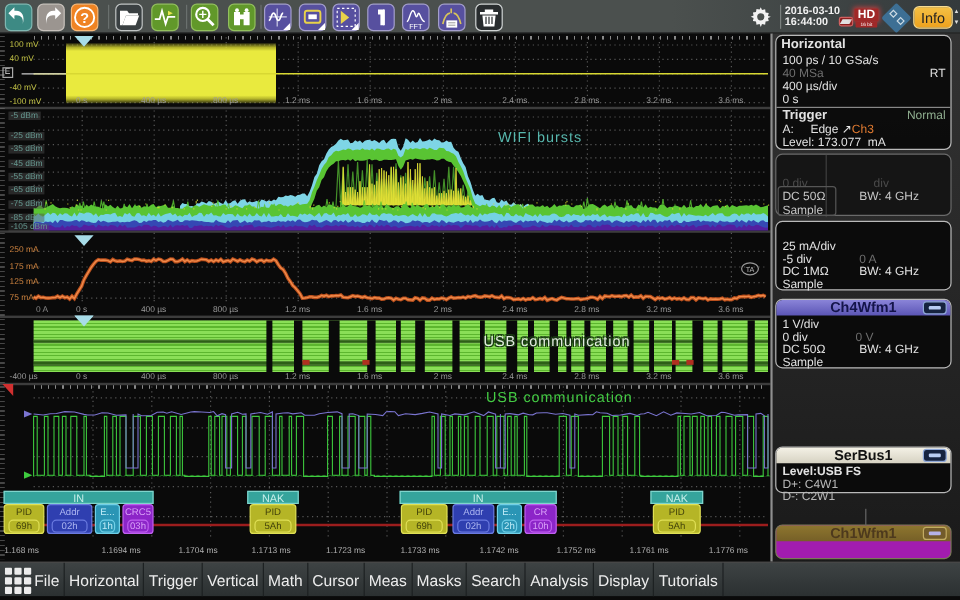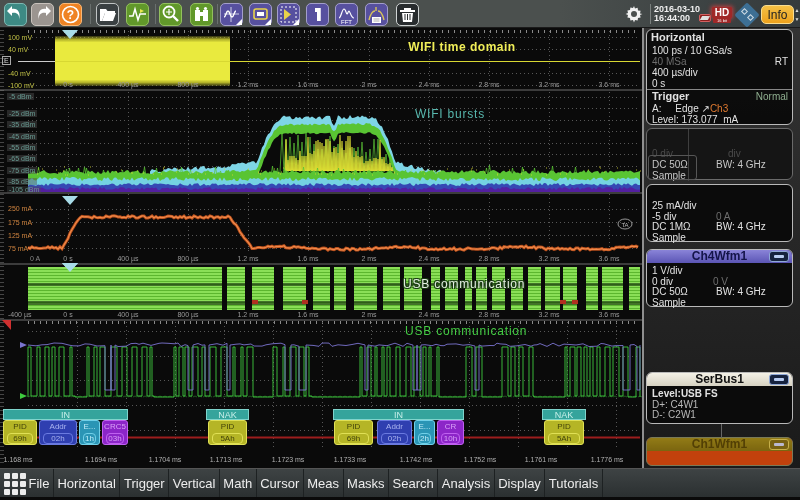--- a/index.html
+++ b/index.html
@@ -154,21 +154,20 @@
       <path d="M62 263h16l-8 9z" fill="#a8dce8"></path>
       <path d="M2 320h9v10z" fill="#d03030"></path>
       <ellipse cx="625" cy="224" rx="7" ry="5" fill="none" stroke="#999" stroke-width="1"></ellipse>
       <text x="625" y="227" font-size="6" fill="#bbb" text-anchor="middle">TA</text>
     </svg>
     <div class="lbl" style="left:8px;top:34px;font-size:7px;color:#c2c246;font-weight:normal;">100 mV</div>
     <div class="lbl" style="left:8px;top:46px;font-size:7px;color:#c2c246;font-weight:normal;">40 mV</div>
     <div class="lbl" style="left:8px;top:70px;font-size:7px;color:#c2c246;font-weight:normal;">-40 mV</div>
     <div class="lbl" style="left:8px;top:82px;font-size:7px;color:#c2c246;font-weight:normal;">-100 mV</div>
     <div class="lbl" style="left:2px;top:56px;font-size:7px;color:#ddd;border:1px solid #aaa;padding:0 1px">E</div>
-    <div class="lbl" style="left:402px;width:120px;text-align:center;top:40px;font-size:12px;color:#f0ee58;font-weight:bold;letter-spacing:0.5px;">WIFI time domain</div>
     <div class="lbl" style="left:43px;top:81px;width:50px;text-align:center;font-size:7px;color:#9a9a9a">0 s</div>
     <div class="lbl" style="left:103px;top:81px;width:50px;text-align:center;font-size:7px;color:#9a9a9a">400 µs</div>
     <div class="lbl" style="left:163px;top:81px;width:50px;text-align:center;font-size:7px;color:#9a9a9a">800 µs</div>
     <div class="lbl" style="left:223px;top:81px;width:50px;text-align:center;font-size:7px;color:#9a9a9a">1.2 ms</div>
     <div class="lbl" style="left:283px;top:81px;width:50px;text-align:center;font-size:7px;color:#9a9a9a">1.6 ms</div>
     <div class="lbl" style="left:344px;top:81px;width:50px;text-align:center;font-size:7px;color:#9a9a9a">2 ms</div>
     <div class="lbl" style="left:404px;top:81px;width:50px;text-align:center;font-size:7px;color:#9a9a9a">2.4 ms</div>
     <div class="lbl" style="left:464px;top:81px;width:50px;text-align:center;font-size:7px;color:#9a9a9a">2.8 ms</div>
     <div class="lbl" style="left:524px;top:81px;width:50px;text-align:center;font-size:7px;color:#9a9a9a">3.2 ms</div>
     <div class="lbl" style="left:584px;top:81px;width:50px;text-align:center;font-size:7px;color:#9a9a9a">3.6 ms</div>
@@ -290,27 +289,27 @@
       <div class="prow" style="top:36.0px">DC 1MΩ<span style="position:absolute;left:64px">BW: 4 GHz</span></div>
       <div class="prow" style="top:46.5px">Sample</div>
     </div>
     <div class="panel" style="top:249px;height:58px">
       <div class="phead" style="background:linear-gradient(#8a84d8,#5b55b5);color:#14144a">Ch4Wfm1<div class="minb"></div></div>
       <div class="prow" style="top:15px">1 V/div</div>
       <div class="prow" style="top:25.5px">0 div<span style="position:absolute;left:61px;color:#6e6e6e">0 V</span></div>
       <div class="prow" style="top:36.0px">DC 50Ω<span style="position:absolute;left:64px">BW: 4 GHz</span></div>
       <div class="prow" style="top:46.5px">Sample</div>
     </div>
-    <div class="panel" style="top:372px;height:52px">
+    <div class="panel" style="top:372px;height:39px">
       <div class="phead" style="background:linear-gradient(#f4f1e6,#d6d2c2);color:#111">SerBus1<div class="minb"></div></div>
       <div class="prow" style="top:15px"><b>Level:USB FS</b></div>
       <div class="prow" style="top:25.5px"><span style="color:#b8b8b8">D+: C4W1</span></div>
       <div class="prow" style="top:36.0px"><span style="color:#b8b8b8">D-: C2W1</span></div>
     </div>
-    <div class="panel" style="top:437px;height:29px;border-color:#7a7a58;background:#c2410c">
+    <div class="panel" style="top:437px;height:29px;border-color:#7a7a58;background:#a21caf">
 <div class="phead" style="background:linear-gradient(#8a8619,#6f6c10);color:#3f3f04;opacity:.85">Ch1Wfm1<div class="minb" style="background:#6a6714;border-color:#c8c455"></div></div>
 </div>
     <div class="abs" style="left:721px;top:424px;width:1px;height:14px;background:#666"></div>
     <div class="abs" style="left:0;top:468px;width:800px;height:29px;background:linear-gradient(#3e4344,#2b3031);border-top:1px solid #555">
       <svg class="abs" style="left:4px;top:4px" width="23" height="22" xmlns="http://www.w3.org/2000/svg">
         <rect x="0" y="0" width="6" height="6" rx="1" fill="#ececec"></rect>
         <rect x="8" y="0" width="6" height="6" rx="1" fill="#ececec"></rect>
         <rect x="16" y="0" width="6" height="6" rx="1" fill="#ececec"></rect>
         <rect x="0" y="8" width="6" height="6" rx="1" fill="#ececec"></rect>
         <rect x="8" y="8" width="6" height="6" rx="1" fill="#ececec"></rect>

